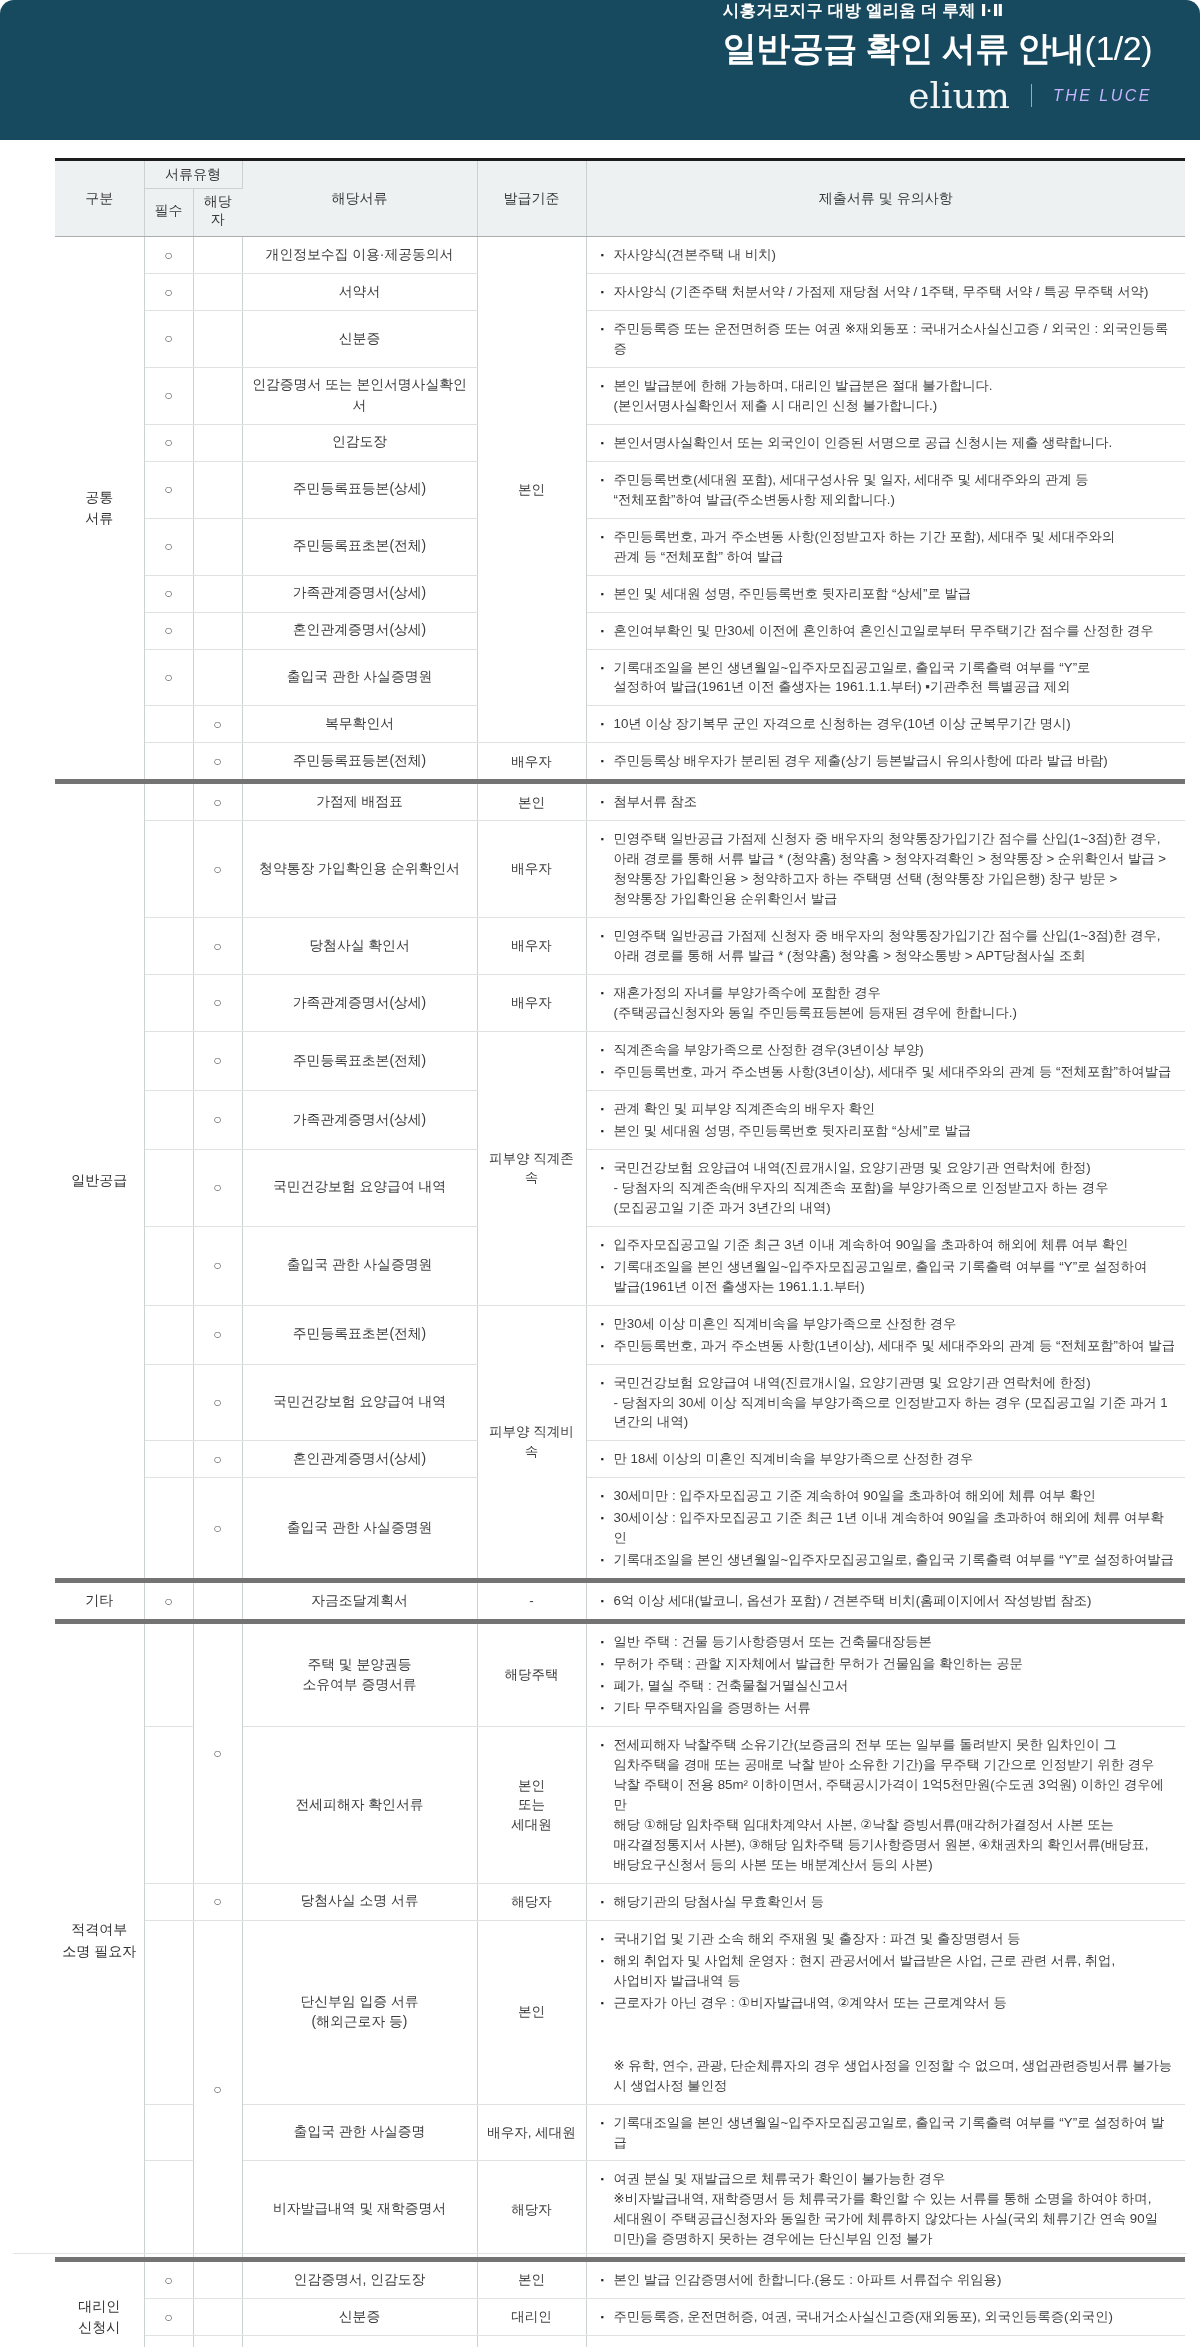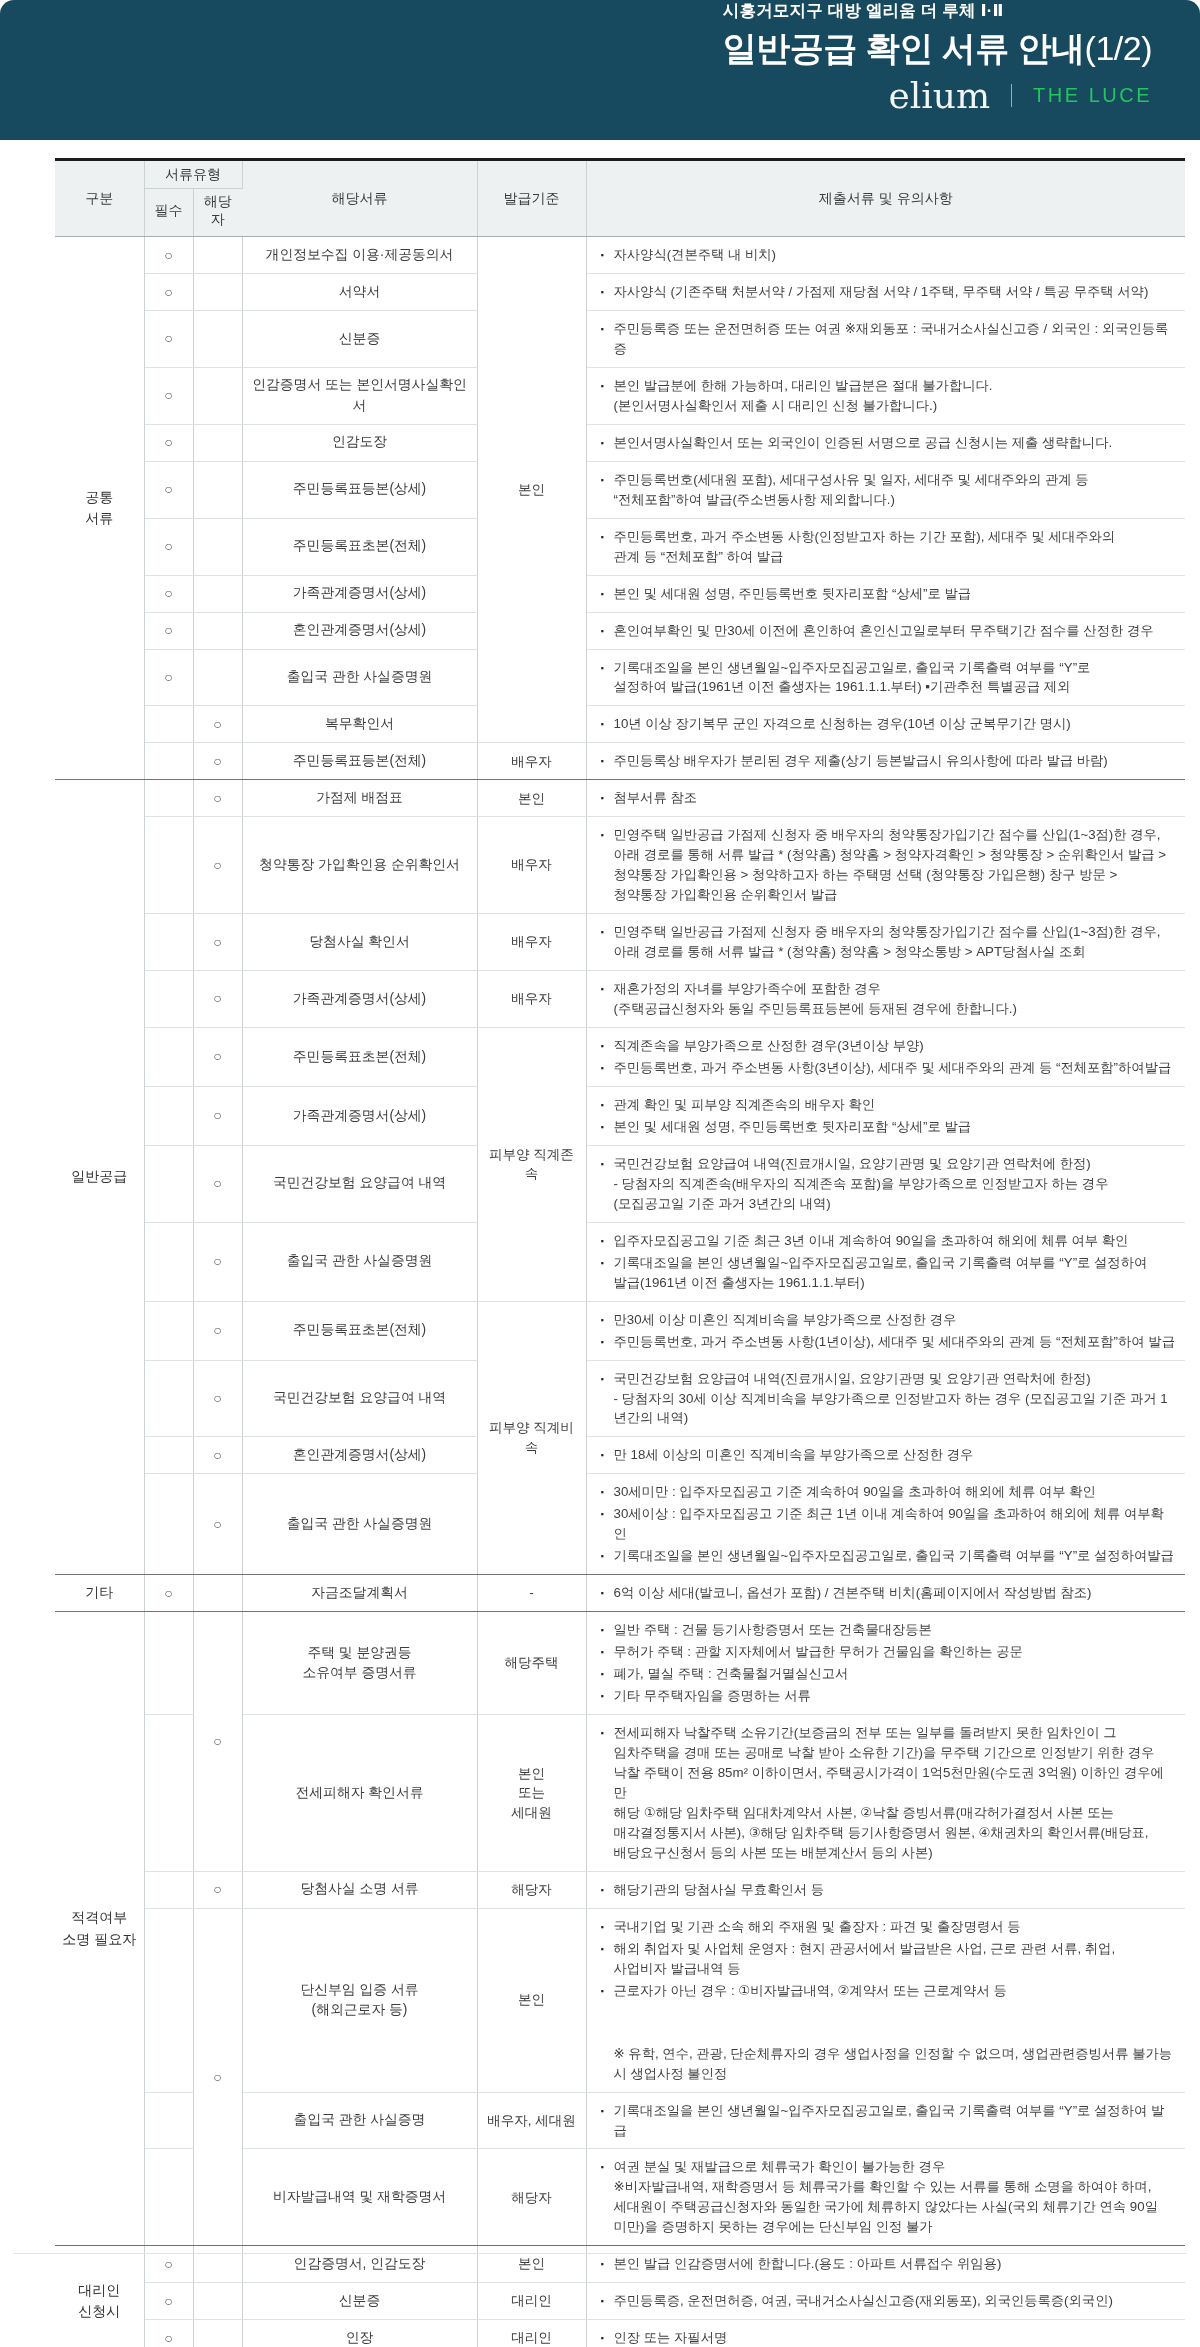--- a/index.html
+++ b/index.html
@@ -20,42 +20,42 @@
   .hero-left .title {
     color:#ffffff; font-size:34px; font-weight:700; letter-spacing:-0.5px; line-height:1;
   }
   .hero-left .title .suffix { font-weight:400; }
   .logo { display:flex; align-items:center; gap:21px; padding-bottom:8px; }
   .logo .elium {
     font-family:"DejaVu Serif","Liberation Serif",serif;
     font-size:36px; color:#f2f5f6; line-height:0.9;
   }
   .logo .bar { width:1px; height:23px; background:rgba(255,255,255,0.55); }
-  .logo .luce { font-size:20px; letter-spacing:2.5px; color:#22c55e; font-weight:400; }
+  .logo .luce { font-size:16px; letter-spacing:2.5px; color:#c4b5fd; font-weight:400;font-style:italic; }
 
   
   .content { margin:18px 15px 0 55px; }
   table.docs {
     width:100%; border-collapse:collapse; table-layout:fixed;
     border-top:3px solid #1d1d1d;
   }
   thead th {
     background:#edf1f2; font-weight:400; font-size:14px; color:#3a3a3a;
     border-right:1px solid #ccd1d2; border-bottom:1px solid #a9aeb0; padding:6px 3px;
   }
   thead th.group { border-bottom:1px solid #ccd1d2; padding:5px 4px 4px; }
   thead tr.subhead th { padding:4px 4px 7px; }
   th:last-child, td:last-child { border-right:none; }
   tbody td {
     border-right:1px solid #ccd1d2; border-bottom:1px solid #e0e1e1;
     font-size:13.5px; color:#3c3c3c; text-align:center; vertical-align:middle;
     padding:7px 6px; line-height:1.5; white-space:pre-line;
     overflow-wrap:break-word;
   }
-  tbody td.endb { border-bottom:1px solid #737373;margin-left:38px; }
+  tbody td.endb { border-bottom:5px solid #737373;margin-left:38px; }
   td.c-gubun { font-size:14px; color:#333333; line-height:1.55; }
   td.c-req, td.c-app { font-size:14px; color:#555555; }
   td.c-doc { font-size:13.8px; }
   td.c-basis { font-size:13.5px; line-height:1.45; }
   td.c-notes { text-align:left; padding:8px 8px 8px 14px; }
   .note { display:flex; align-items:flex-start; }
   .note + .note { margin-top:2px; }
   .note .bu { flex:0 0 auto; width:13px; font-size:9px; line-height:20px; color:#1e1e1e; }
   .note .tx { white-space:pre-line; line-height:1.5; font-size:13.3px; color:#3e3e3e; }
   .note.cont { padding-left:13px;margin-top:43px; }

